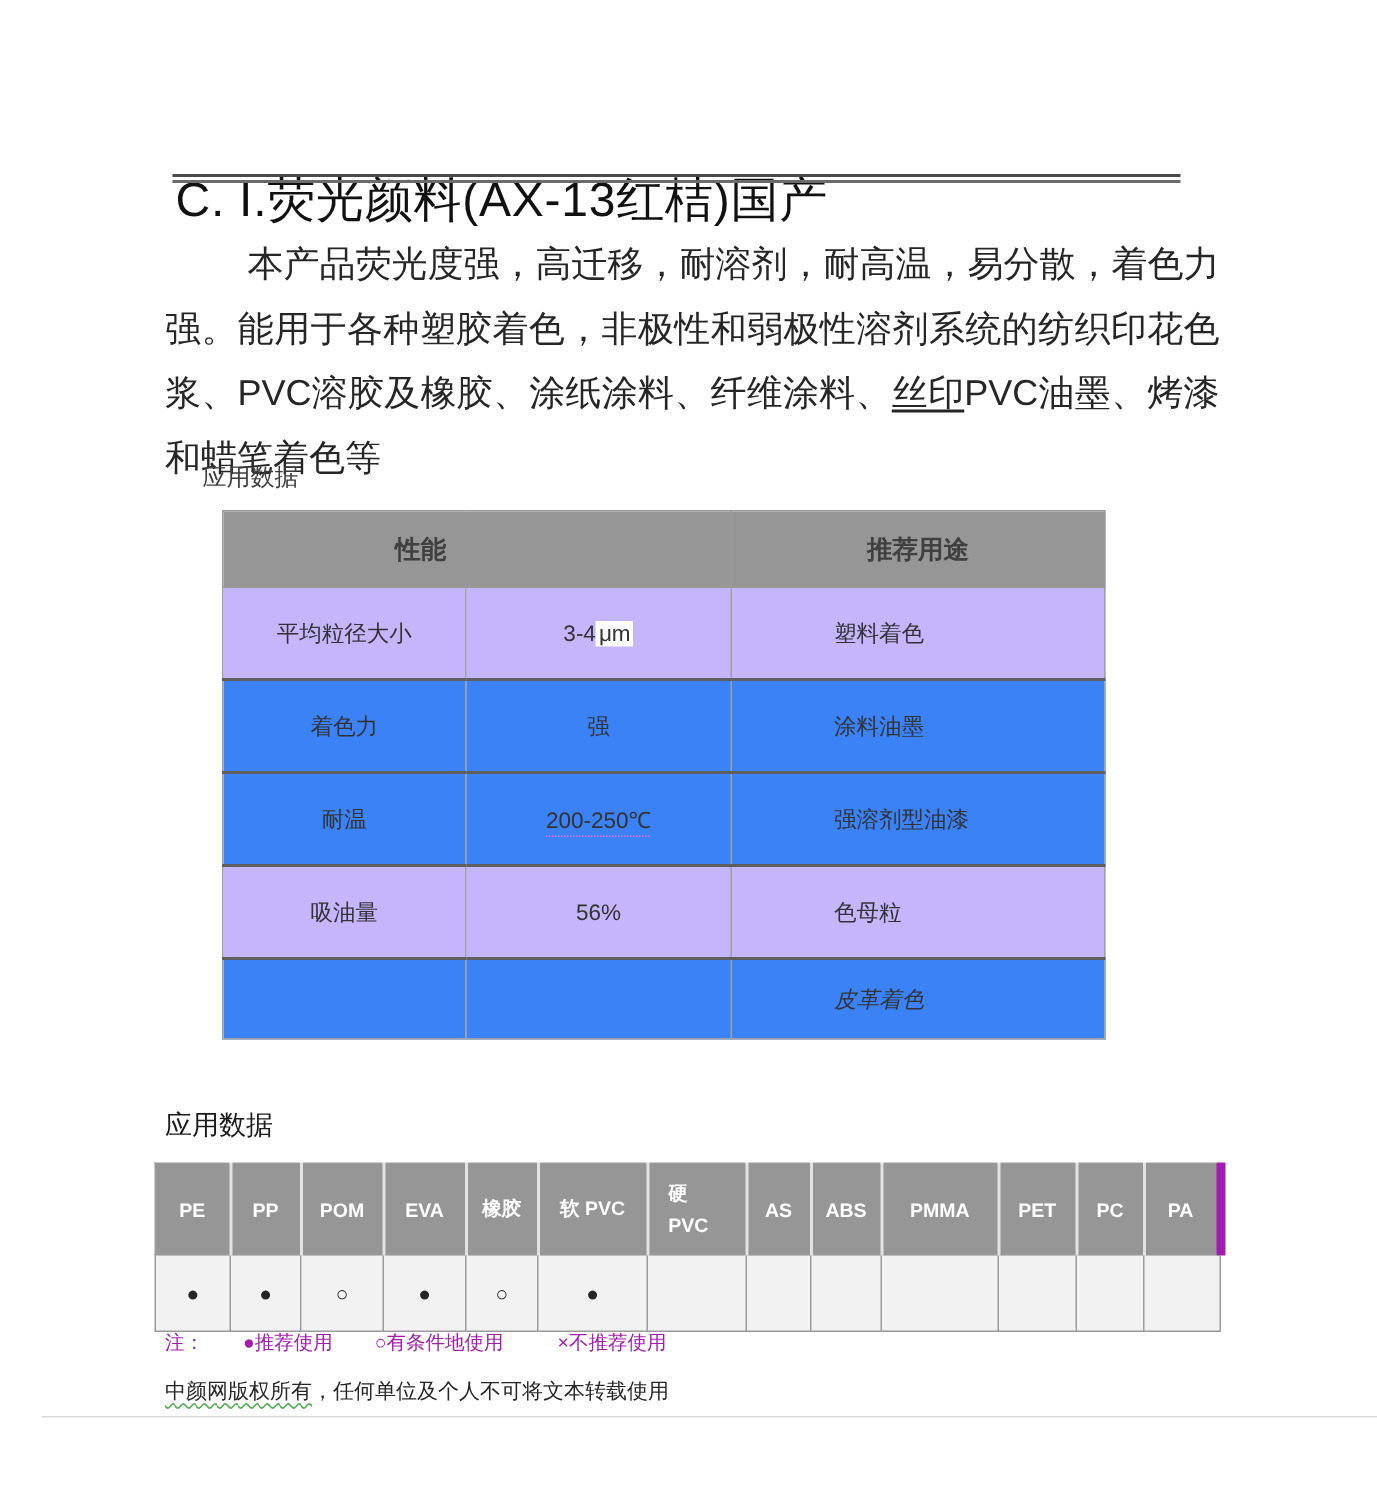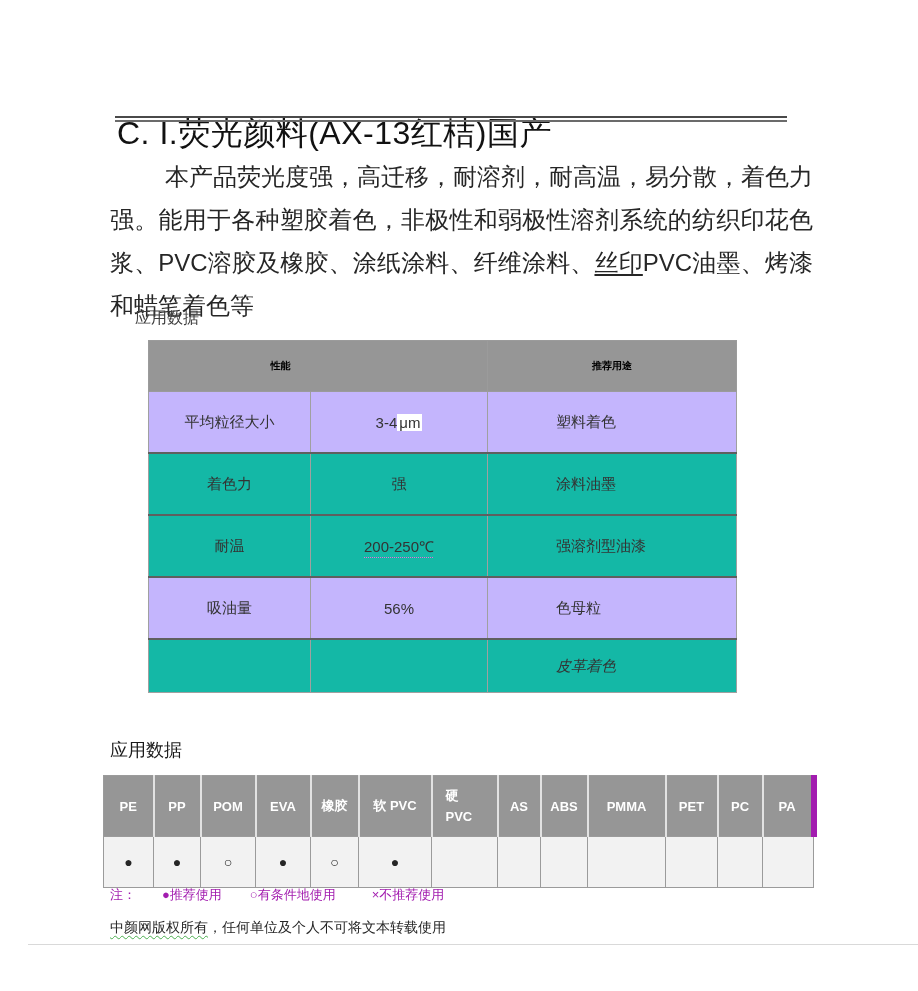--- a/index.html
+++ b/index.html
@@ -43,29 +43,29 @@
     font-size: 18px; color: #1a1a1a;
   }
 
   
   .props-table {
     position: absolute; left: 148px; top: 340px;
     width: 588px; border-collapse: collapse; table-layout: fixed;
     font-size: 15px; color: #333;
   }
   .props-table th {
-    background: #969696; color: #000000; font-weight: bold;
-    height: 48px; font-size: 10px; text-align: center;
+    background: #969696; color: #404040; font-weight: bold;
+    height: 48px; font-size: 17px; text-align: center;
     border: 1px solid #9b9b9b;
   }
   .props-table th.perf-header { padding-right: 76px; }
   .props-table td {
     border: 1px solid #a0a0a0;
     height: 58px; text-align: center; vertical-align: middle;
-    background: #14b8a6;
+    background: #3b82f6;
   }
   .props-table tbody tr + tr td { border-top: 2px solid #5f5f5f; }
   .props-table tr.alt td { background: #c4b5fd; }
   .props-table tr.last td { height: 50px; font-style: italic; }
   .props-table td.use-cell { text-align: left; padding-left: 68px; }
   .hl { background: #ffffff; padding: 0 2px; }
   .temp-dotted {
     text-decoration: underline dotted #f06ad8;
     text-decoration-thickness: 1px;
     text-underline-offset: 5px;

